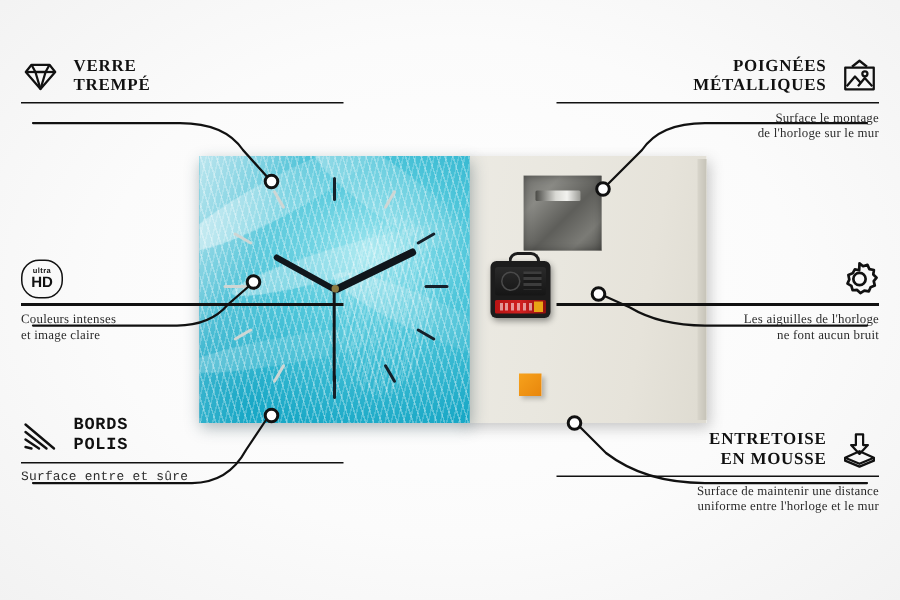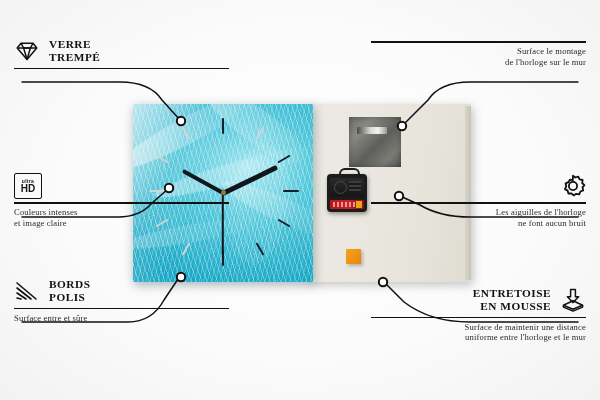--- a/index.html
+++ b/index.html
@@ -129,21 +129,21 @@
   }
   .f-rule{height:1.5px;background:#111111;margin:3px 0 3.5px 0;}
   .f-sub{
     font-size:8.6px;color:#2b2b2b;line-height:10.6px;white-space:pre-line;
     letter-spacing:.15px;
   }
   .f-icon{width:26px;height:26px;flex:0 0 26px;}
   .f-icon svg{display:block;width:26px;height:26px;}
 
   .hd-box{
-    width:26px;height:24px;border:1.7px solid #111;border-radius:2px;
+    width:26px;height:24px;border:1.7px solid #111;border-radius:12px;
     display:flex;flex-direction:column;align-items:center;justify-content:center;
     flex:0 0 26px;
   }
   .hd-ultra{font-size:5px;font-weight:bold;letter-spacing:.3px;line-height:5px;color:#111;
     font-family:"Liberation Sans",sans-serif;}
   .hd-hd{font-size:10px;font-weight:bold;line-height:10px;color:#111;
     font-family:"Liberation Sans",sans-serif;}
 </style>
 </head>
 <body>
@@ -246,40 +246,55 @@
       <span class="hd-box">
         <span class="hd-ultra">ultra</span>
         <span class="hd-hd">HD</span>
       </span>
     </div>
     <div class="f-rule"></div>
     <div class="f-sub">Couleurs intenses
 et image claire</div>
   </div>
 
-  <div class="feature left" style="top:278px;">
+  <div class="feature left" style="top:278px;font-family:Liberation Mono, monospace;">
     <div class="f-head">
       <span class="f-icon">
         <svg viewBox="0 0 26 26">
             <g stroke="#111" stroke-width="1.6" stroke-linecap="round">
           <line x1="3" y1="5" x2="22" y2="21"></line>
               <line x1="3" y1="10" x2="17" y2="21"></line>
           <line x1="3" y1="15" x2="12" y2="21"></line>
               <line x1="3" y1="20" x2="7" y2="21"></line>
         </g>
           </svg>
       </span>
       <span class="f-title">BORDS
 POLIS</span>
     </div>
     <div class="f-rule"></div>
     <div class="f-sub">Surface entre et sûre</div>
   </div>
 
   <div class="feature right" style="top:38px;">
+    <div class="f-head">
+      <span class="f-icon">
+        <svg viewBox="0 0 26 26">
+            <g fill="none" stroke="#111" stroke-width="1.5" stroke-linejoin="round">
+          <path d="M8,6.5 L13,2.5 L18,6.5"></path>
+          <rect x="3.5" y="7" width="19" height="14.5"></rect>
+          <path d="M4.5,19.5 L10,13 L13.6,17"></path>
+          <path d="M12,19.5 L16.5,14 L21.5,19.5"></path>
+          <circle cx="16.6" cy="11.2" r="1.7"></circle>
+        </g>
+          </svg>
+      </span>
+      <span class="f-title">POIGNÉES
+MÉTALLIQUES</span>
+    </div>
     <div class="f-rule"></div>
     <div class="f-sub">Surface le montage
 de l'horloge sur le mur</div>
   </div>
 
   <div class="feature right" style="top:173px;">
     <div class="f-head">
       <span class="f-icon">
         <svg viewBox="0 0 26 26">
             <g fill="none" stroke="#111" stroke-width="1.8" stroke-linejoin="round">

